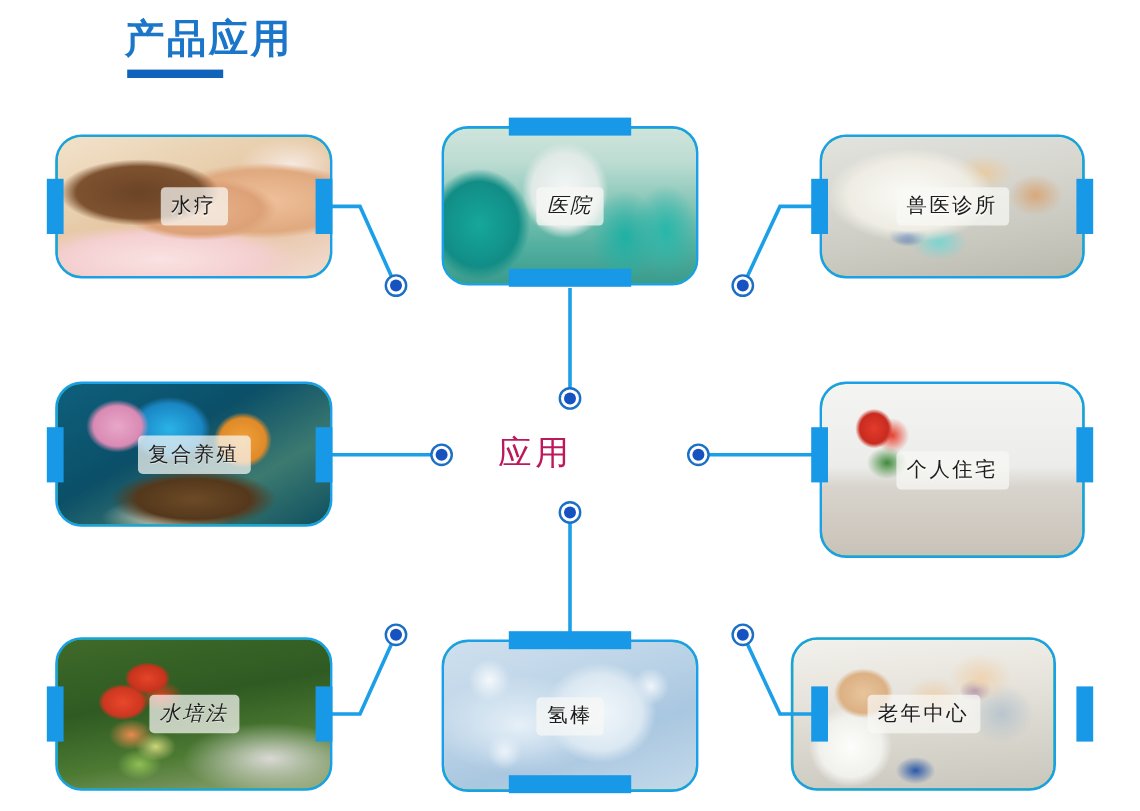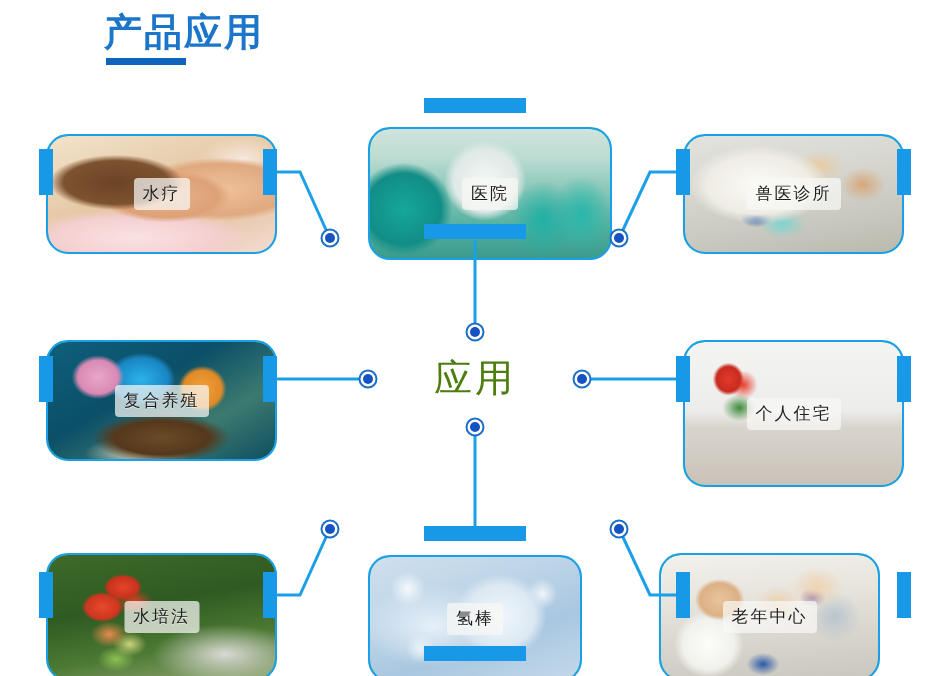--- a/index.html
+++ b/index.html
@@ -7,45 +7,44 @@
     width: 950px; height: 676px;
     background: #ffffff;
     font-family: "Liberation Sans", "DejaVu Sans", sans-serif;
     overflow: hidden;
   }
   #stage { position: relative; width: 950px; height: 676px; }
 
   
   .page-title {
     position: absolute; left: 104px; top: 12px;
-    font-size: 38px; font-weight: bold;
+    font-size: 33px; font-weight: bold;
     color: #1b76c9; letter-spacing: 2px;
     line-height: 40px;
   }
   .title-underline {
     position: absolute; left: 106px; top: 58px;
     width: 80px; height: 7px; background: #1063ba;
   }
 
   
   .center-label {
     position: absolute; left: 415px; top: 352px;
-    width: 120px; text-align: center;
-    font-size: 38px; color: #4d7c0f; letter-spacing: 3px;
+    width: 120px; text-align: left;
+    font-size: 28px; color: #be185d; letter-spacing: 3px;
     line-height: 52px;
   }
 
   
   .card {
     position: absolute;
     border: 2px solid #1a9fe8;
     border-radius: 22px;
     overflow: hidden;
-    background: #14b8a6;
-    margin-top: 22px;
+    background: #22c55e;
   }
   .card .photo {
     position: absolute; inset: 0;
     border-radius: 20px;
   }
   .card-label {
     position: absolute;
     left: 50%; top: 50%;
     transform: translate(-50%, -50%);
     background: rgba(248,248,245,0.72);
@@ -215,21 +214,21 @@
 
   <div class="center-label">应用</div>
 
   <div class="card" style="left: 46px; top: 112px; width: 231px; height: 120px; border-color: rgb(26, 159, 232);">
     <div class="photo ph-spa"></div>
     <div class="card-label">水疗</div>
   </div>
   <div class="tab vert" style="left: 39px; top: 149px; background: rgb(24, 153, 232);"></div>
   <div class="tab vert" style="left: 263px; top: 149px; background: rgb(24, 153, 232);"></div>
 
-  <div class="card" style="left: 368px; top: 105px; width: 244px; height: 133px; border-color: rgb(26, 159, 232);">
+  <div class="card" style="left: 368px; top: 105px; width: 214px; height: 133px; border-color: rgb(26, 159, 232); font-style: italic;">
     <div class="photo ph-hospital"></div>
     <div class="card-label">医院</div>
   </div>
   <div class="tab horiz" style="left: 424px; top: 98px; background: rgb(24, 153, 232);"></div>
   <div class="tab horiz" style="left: 424px; top: 224px; background: rgb(24, 153, 232);"></div>
 
   <div class="card" style="left: 683px; top: 112px; width: 221px; height: 120px; border-color: rgb(26, 159, 232); text-align: right;">
     <div class="photo ph-vet"></div>
     <div class="card-label">兽医诊所</div>
   </div>
@@ -243,21 +242,21 @@
   <div class="tab vert" style="left: 39px; top: 356px; background: rgb(24, 153, 232);"></div>
   <div class="tab vert" style="left: 263px; top: 356px; background: rgb(24, 153, 232);"></div>
 
   <div class="card" style="left: 683px; top: 318px; width: 221px; height: 147px; border-color: rgb(26, 159, 232);">
     <div class="photo ph-home"></div>
     <div class="card-label">个人住宅</div>
   </div>
   <div class="tab vert" style="left: 676px; top: 356px; background: rgb(24, 153, 232);"></div>
   <div class="tab vert" style="left: 897px; top: 356px; background: rgb(24, 153, 232);"></div>
 
-  <div class="card" style="left: 46px; top: 531px; width: 231px; height: 128px; border-color: rgb(26, 159, 232);">
+  <div class="card" style="left: 46px; top: 531px; width: 231px; height: 128px; border-color: rgb(26, 159, 232); font-style: italic;">
     <div class="photo ph-tomato"></div>
     <div class="card-label">水培法</div>
   </div>
   <div class="tab vert" style="left: 39px; top: 572px; background: rgb(24, 153, 232);"></div>
   <div class="tab vert" style="left: 263px; top: 572px; background: rgb(24, 153, 232);"></div>
 
   <div class="card" style="left: 368px; top: 533px; width: 214px; height: 127px; border-color: rgb(26, 159, 232); text-align: right;">
     <div class="photo ph-h2"></div>
     <div class="card-label">氢棒</div>
   </div>

